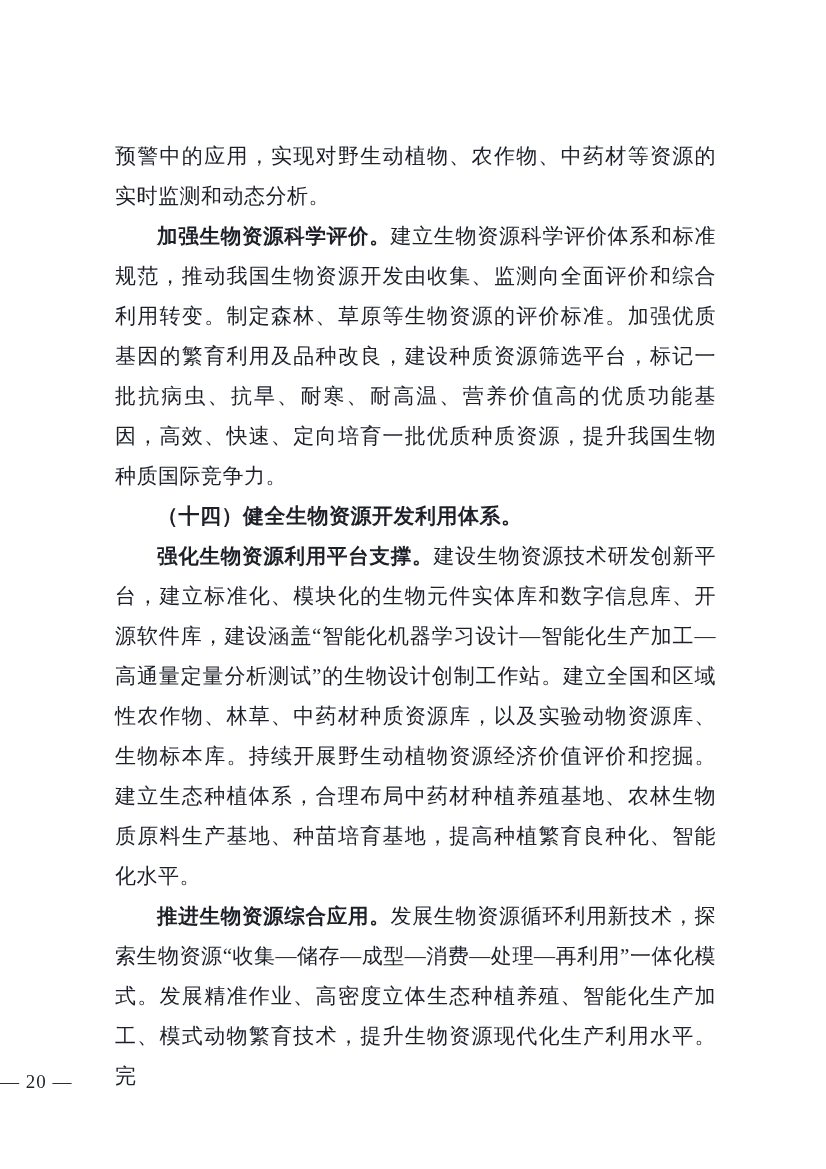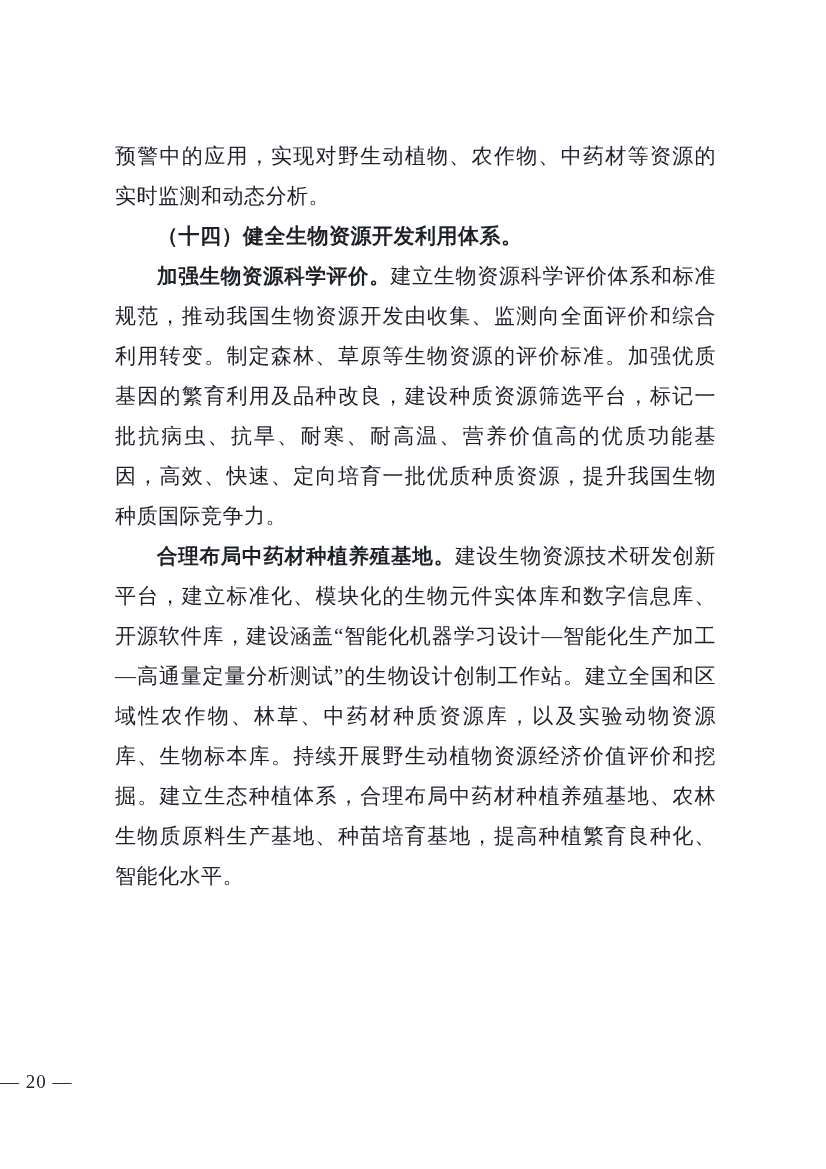--- a/index.html
+++ b/index.html
@@ -57,23 +57,26 @@
 </style>
 </head>
 <body>
 
 <div class="page">
   <div class="content">
     <p class="no-indent">
       <span>预警中的应用，实现对野生动植物、农作物、中药材等资源的实时监测和动态分析。</span>
     </p>
     <p>
+      <span class="lead">加强生物资源科学评价。</span><span>建立生物资源科学评价体系和标准规范，推动我国生物资源开发由收集、监测向全面评价和综合利用转变。制定森林、草原等生物资源的评价标准。加强优质基因的繁育利用及品种改良，建设种质资源筛选平台，标记一批抗病虫、抗旱、耐寒、耐高温、营养价值高的优质功能基因，高效、快速、定向培育一批优质种质资源，提升我国生物种质国际竞争力。</span>
+    </p>
+    <p>
       <span class="section-heading">（十四）健全生物资源开发利用体系。</span>
     </p>
     <p>
-      <span class="lead">加强生物资源科学评价。</span><span>建立生物资源科学评价体系和标准规范，推动我国生物资源开发由收集、监测向全面评价和综合利用转变。制定森林、草原等生物资源的评价标准。加强优质基因的繁育利用及品种改良，建设种质资源筛选平台，标记一批抗病虫、抗旱、耐寒、耐高温、营养价值高的优质功能基因，高效、快速、定向培育一批优质种质资源，提升我国生物种质国际竞争力。</span>
+      <span class="lead">强化生物资源利用平台支撑。</span><span>建设生物资源技术研发创新平台，建立标准化、模块化的生物元件实体库和数字信息库、开源软件库，建设涵盖“智能化机器学习设计—智能化生产加工—高通量定量分析测试”的生物设计创制工作站。建立全国和区域性农作物、林草、中药材种质资源库，以及实验动物资源库、生物标本库。持续开展野生动植物资源经济价值评价和挖掘。建立生态种植体系，合理布局中药材种植养殖基地、农林生物质原料生产基地、种苗培育基地，提高种植繁育良种化、智能化水平。</span>
     </p>
     <p>
-      <span class="lead">合理布局中药材种植养殖基地。</span><span>建设生物资源技术研发创新平台，建立标准化、模块化的生物元件实体库和数字信息库、开源软件库，建设涵盖“智能化机器学习设计—智能化生产加工—高通量定量分析测试”的生物设计创制工作站。建立全国和区域性农作物、林草、中药材种质资源库，以及实验动物资源库、生物标本库。持续开展野生动植物资源经济价值评价和挖掘。建立生态种植体系，合理布局中药材种植养殖基地、农林生物质原料生产基地、种苗培育基地，提高种植繁育良种化、智能化水平。</span>
+      <span class="lead">推进生物资源综合应用。</span><span>发展生物资源循环利用新技术，探索生物资源“收集—储存—成型—消费—处理—再利用”一体化模式。发展精准作业、高密度立体生态种植养殖、智能化生产加工、模式动物繁育技术，提升生物资源现代化生产利用水平。完</span>
     </p>
   </div>
   <div class="footer">— 20 —</div>
 </div>
 
 </body></html>

